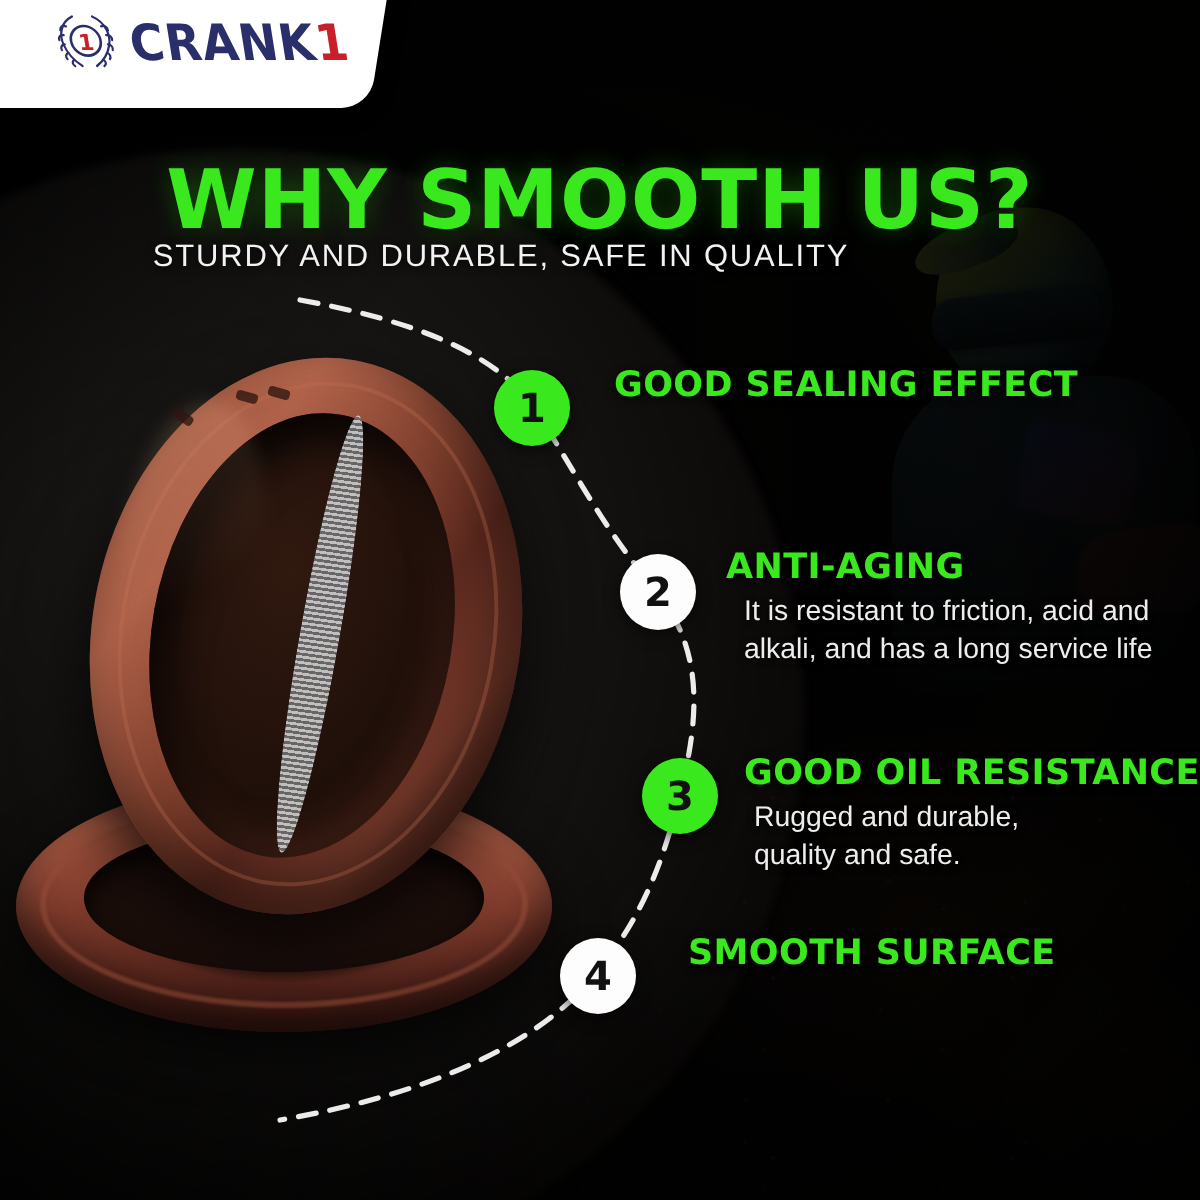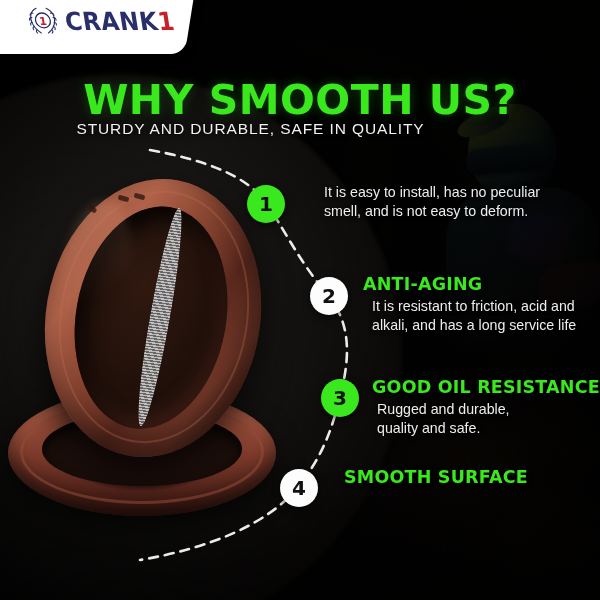--- a/index.html
+++ b/index.html
@@ -456,22 +456,21 @@
       <span>2</span>
     </div>
   <div class="badge green" style="left:321px; top:379px;">
       <span>3</span>
     </div>
   <div class="badge white" style="left:280px; top:469px;">
       <span>4</span>
     </div>
 
   <div class="feature" style="left:307px; top:183px;">
-    <p class="f-body" style="margin-left:17px;">It is easy to install, has no peculiar
-smell, and is not easy to deform.</p>
+    <p class="f-title">GOOD SEALING EFFECT</p>
   </div>
 
   <div class="feature" style="left:363px; top:274px;">
     <p class="f-title">ANTI-AGING</p>
     <p class="f-body" style="margin-left:9px;">It is resistant to friction, acid and
 alkali, and has a long service life</p>
   </div>
 
   <div class="feature" style="left:372px; top:377px;">
     <p class="f-title">GOOD OIL RESISTANCE</p>

